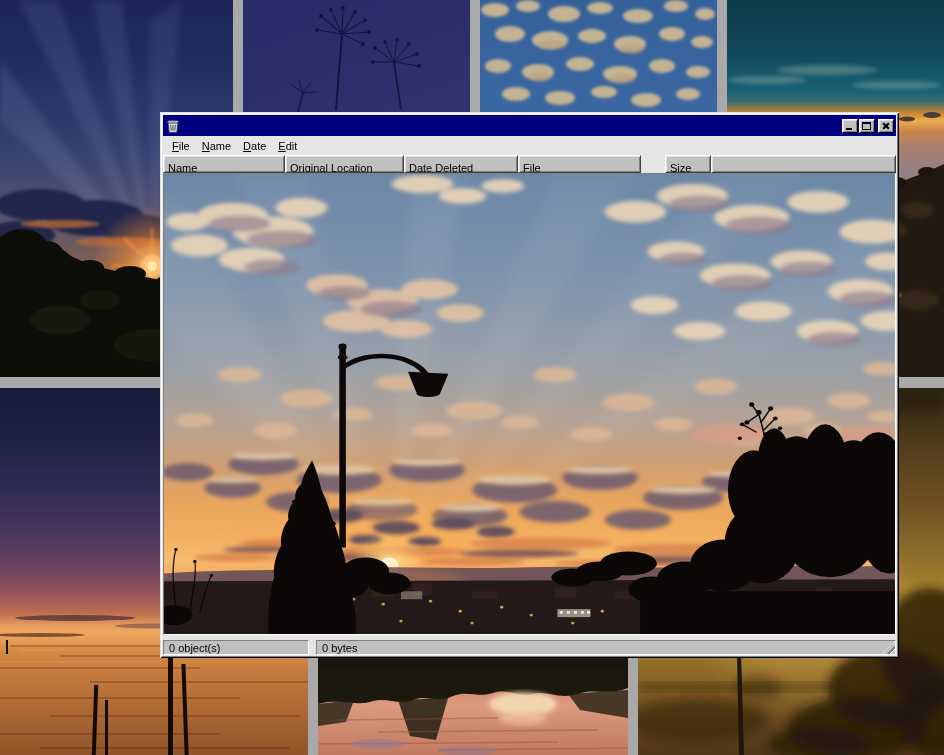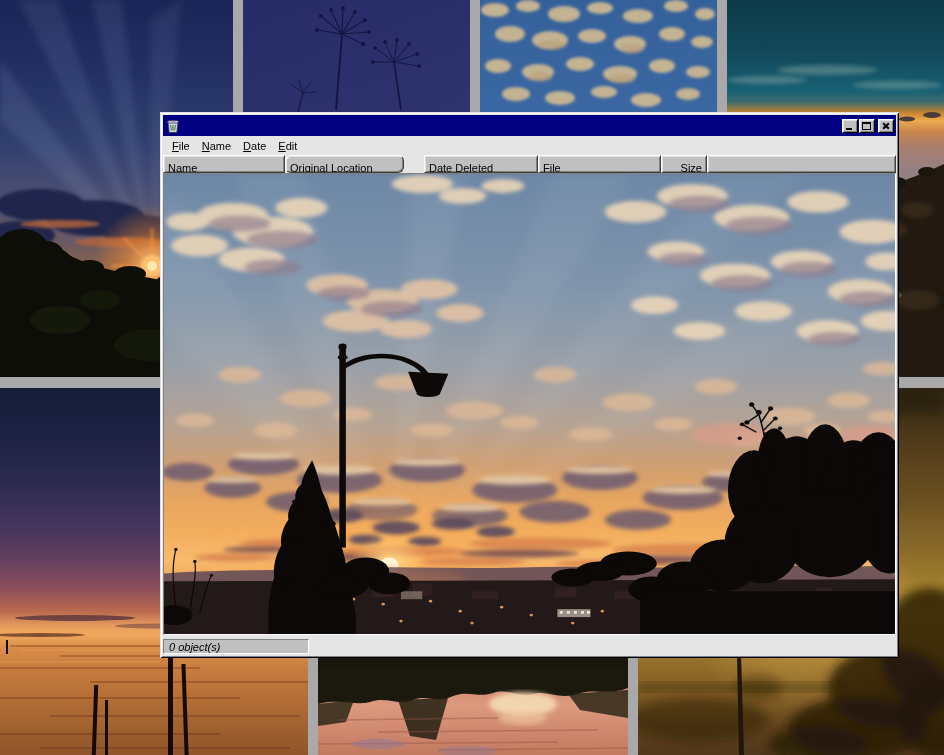--- a/index.html
+++ b/index.html
@@ -43,26 +43,26 @@
   .tb-btn.close::before{transform:rotate(45deg);}
   .tb-btn.close::after{transform:rotate(-45deg);}
   .menubar{height:19px;flex:0 0 19px;display:flex;align-items:center;font-size:11px;color:#000;padding-left:3px;}
   .menu-item{display:inline-block;padding:2px 6px;}
   .menu-item::first-letter{text-decoration:underline;}
   .headerbar{height:18px;flex:0 0 18px;display:flex;}
   .hcell{background:#c0c0c0;font-size:11px;color:#000;padding:6px 4px 0 4px;box-sizing:border-box;
          border:1px solid;border-color:#fff #404040 #404040 #fff;
          box-shadow:inset 1px 1px 0 #dfdfdf, inset -1px -1px 0 #808080;
          overflow:hidden;white-space:nowrap;}
-  .hc0{width:122px;} .hc1{width:119px;border-radius:6px;} .hc2{width:114px;margin-left:20px;} .hc3{width:123px;}
-  .hc4{width:46px;text-align:right;} .hc5{flex:1 1 auto;}
+  .hc0{width:122px;} .hc1{width:119px;} .hc2{width:114px;} .hc3{width:123px;}
+  .hc4{width:46px;text-align:left;margin-left:24px;} .hc5{flex:1 1 auto;}
   .client{flex:1 1 auto;position:relative;border:1px solid;border-color:#808080 #fff #fff #808080;
           background:#000;overflow:hidden;}
   .client svg{position:absolute;inset:0;width:100%;height:100%;}
-  .statusbar{height:18px;flex:0 0 18px;display:flex;align-items:center;padding-top:2px;gap:7px;font-size:11px;color:#000;font-style:italic;}
+  .statusbar{height:18px;flex:0 0 18px;display:flex;align-items:flex-end;padding-top:2px;gap:7px;font-size:11px;color:#000;}
   .spanel{background:#c0c0c0;border:1px solid;border-color:#808080 #fff #fff #808080;
           padding:1px 5px 0 5px;box-sizing:border-box;overflow:hidden;white-space:nowrap;position:relative;}
   .sp1{width:146px;flex:0 0 146px;}
   .sp2{flex:1 1 auto;}
   .grip{position:absolute;right:0;bottom:0;width:13px;height:13px;cursor:nwse-resize;
         background:repeating-linear-gradient(-45deg,transparent 0 3px,#fff 3px 4px,#808080 4px 6px);
         clip-path:polygon(100% 0,100% 100%,0 100%);}
 </style>
 </head>
 <body>
@@ -714,14 +714,18 @@
         <circle cx="10" cy="378" r="1.5"></circle>
           <circle cx="26" cy="390" r="1.5"></circle>
           <circle cx="40" cy="404" r="1.5"></circle>
         <ellipse cx="8" cy="444" rx="16" ry="10"></ellipse>
       </g>
     </svg>
   </div>
 
   <div class="statusbar">
     <div class="spanel sp1">0 object(s)</div>
+    <div class="spanel sp2">
+      <span>0 bytes</span>
+      <div class="grip"></div>
+    </div>
   </div>
 </div>
 
 </body></html>

